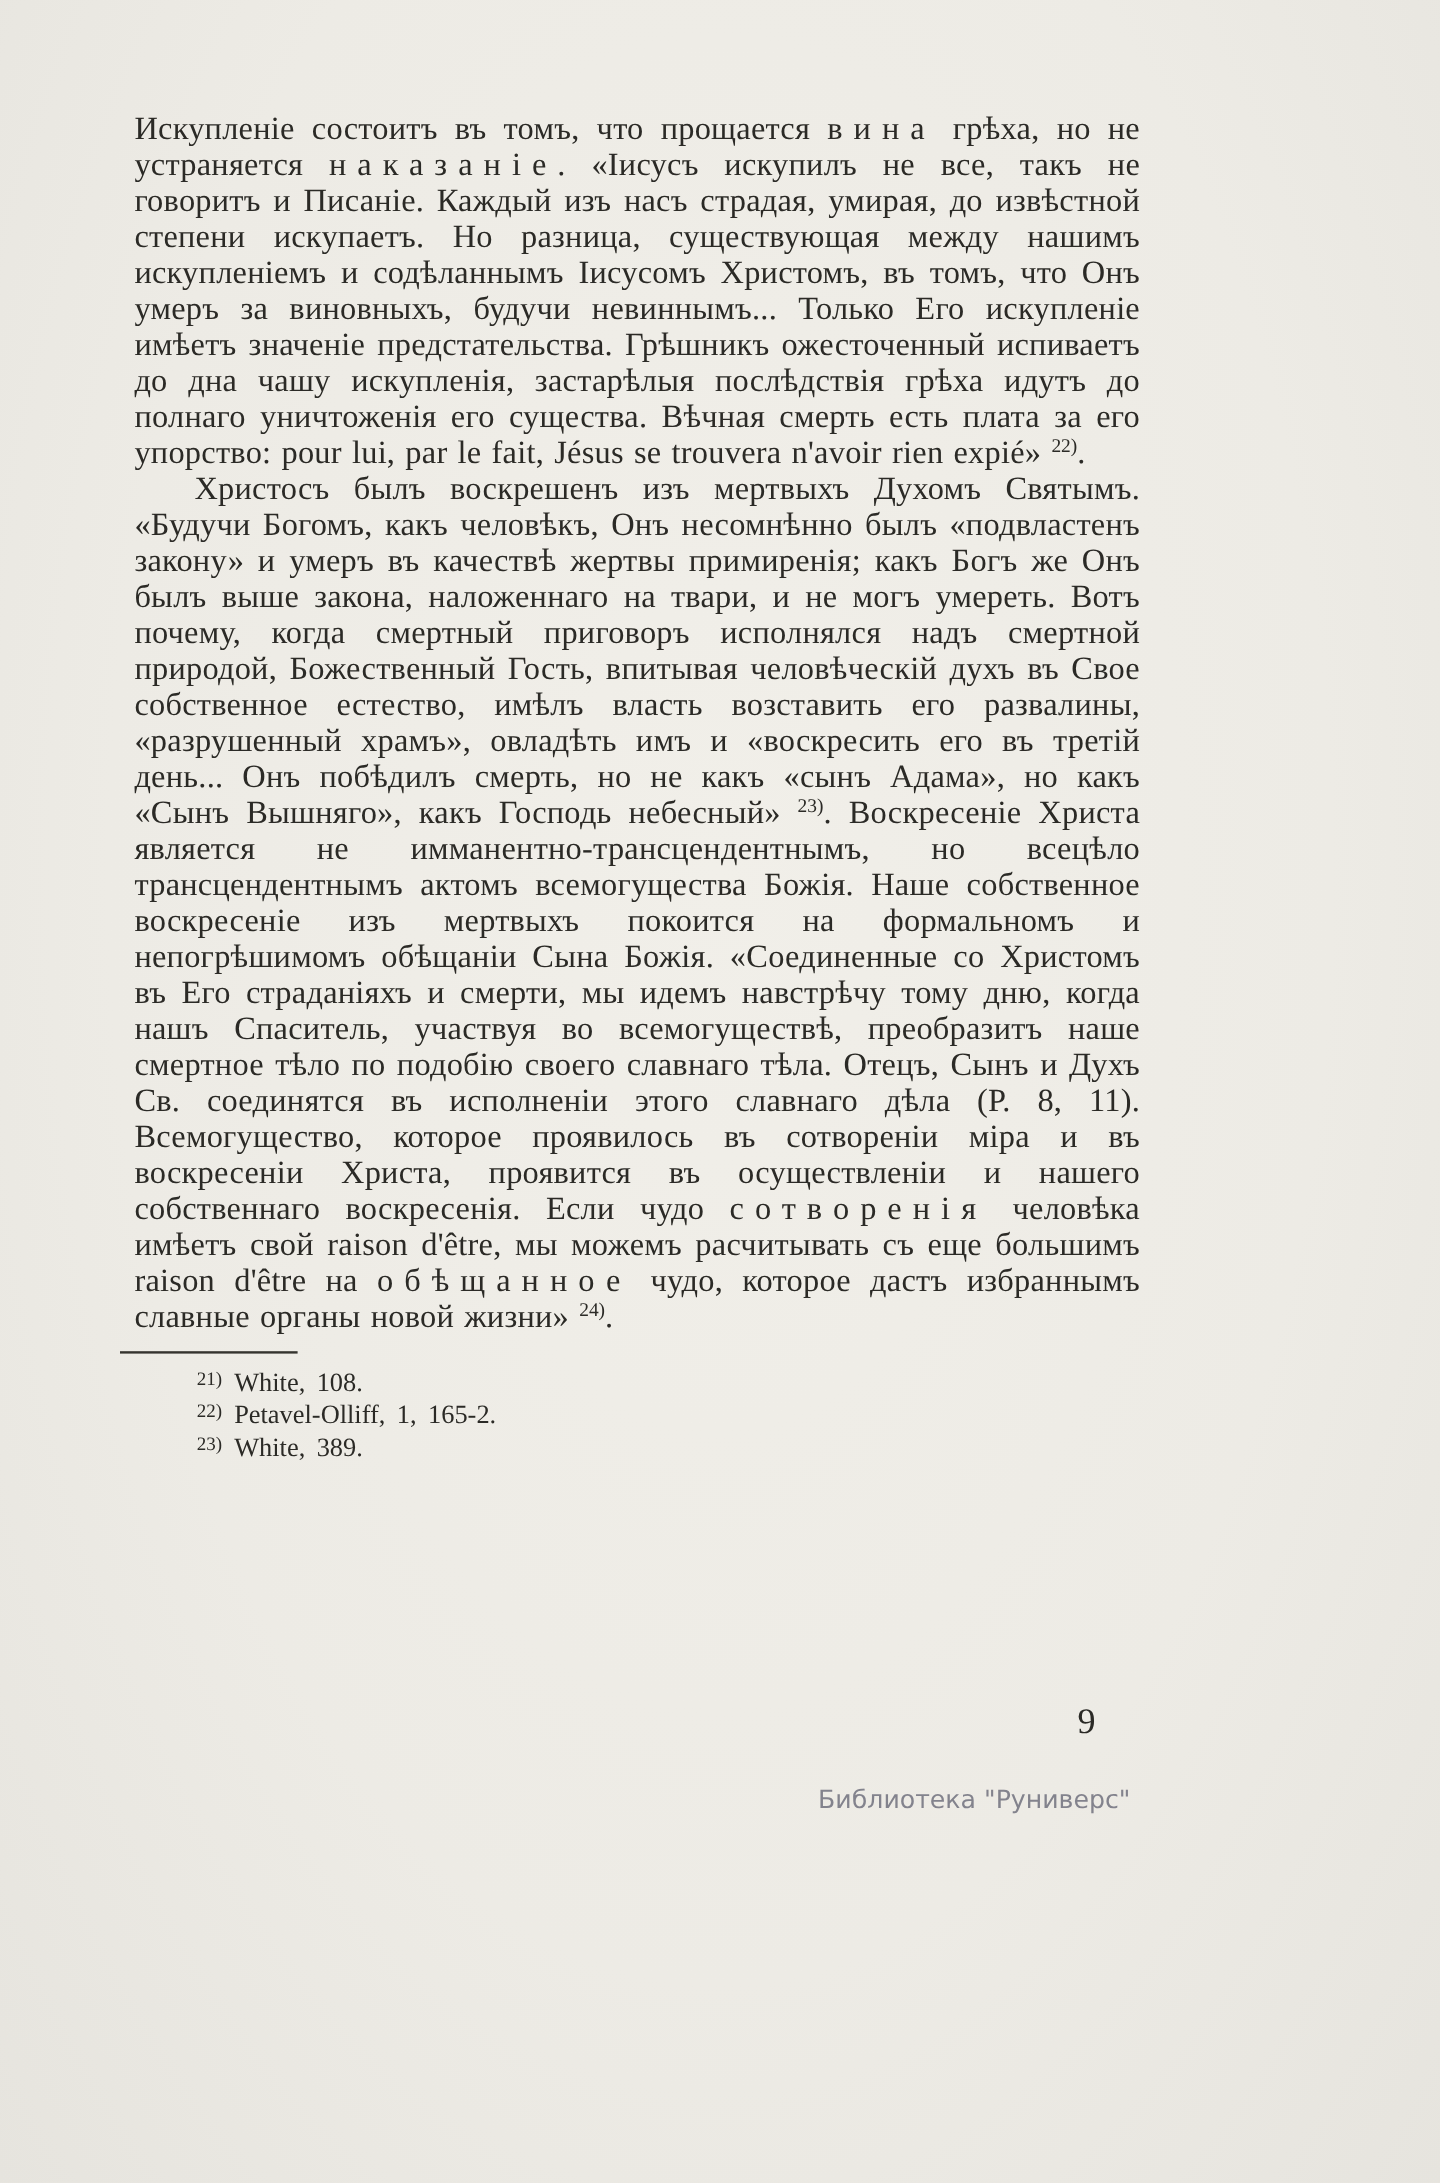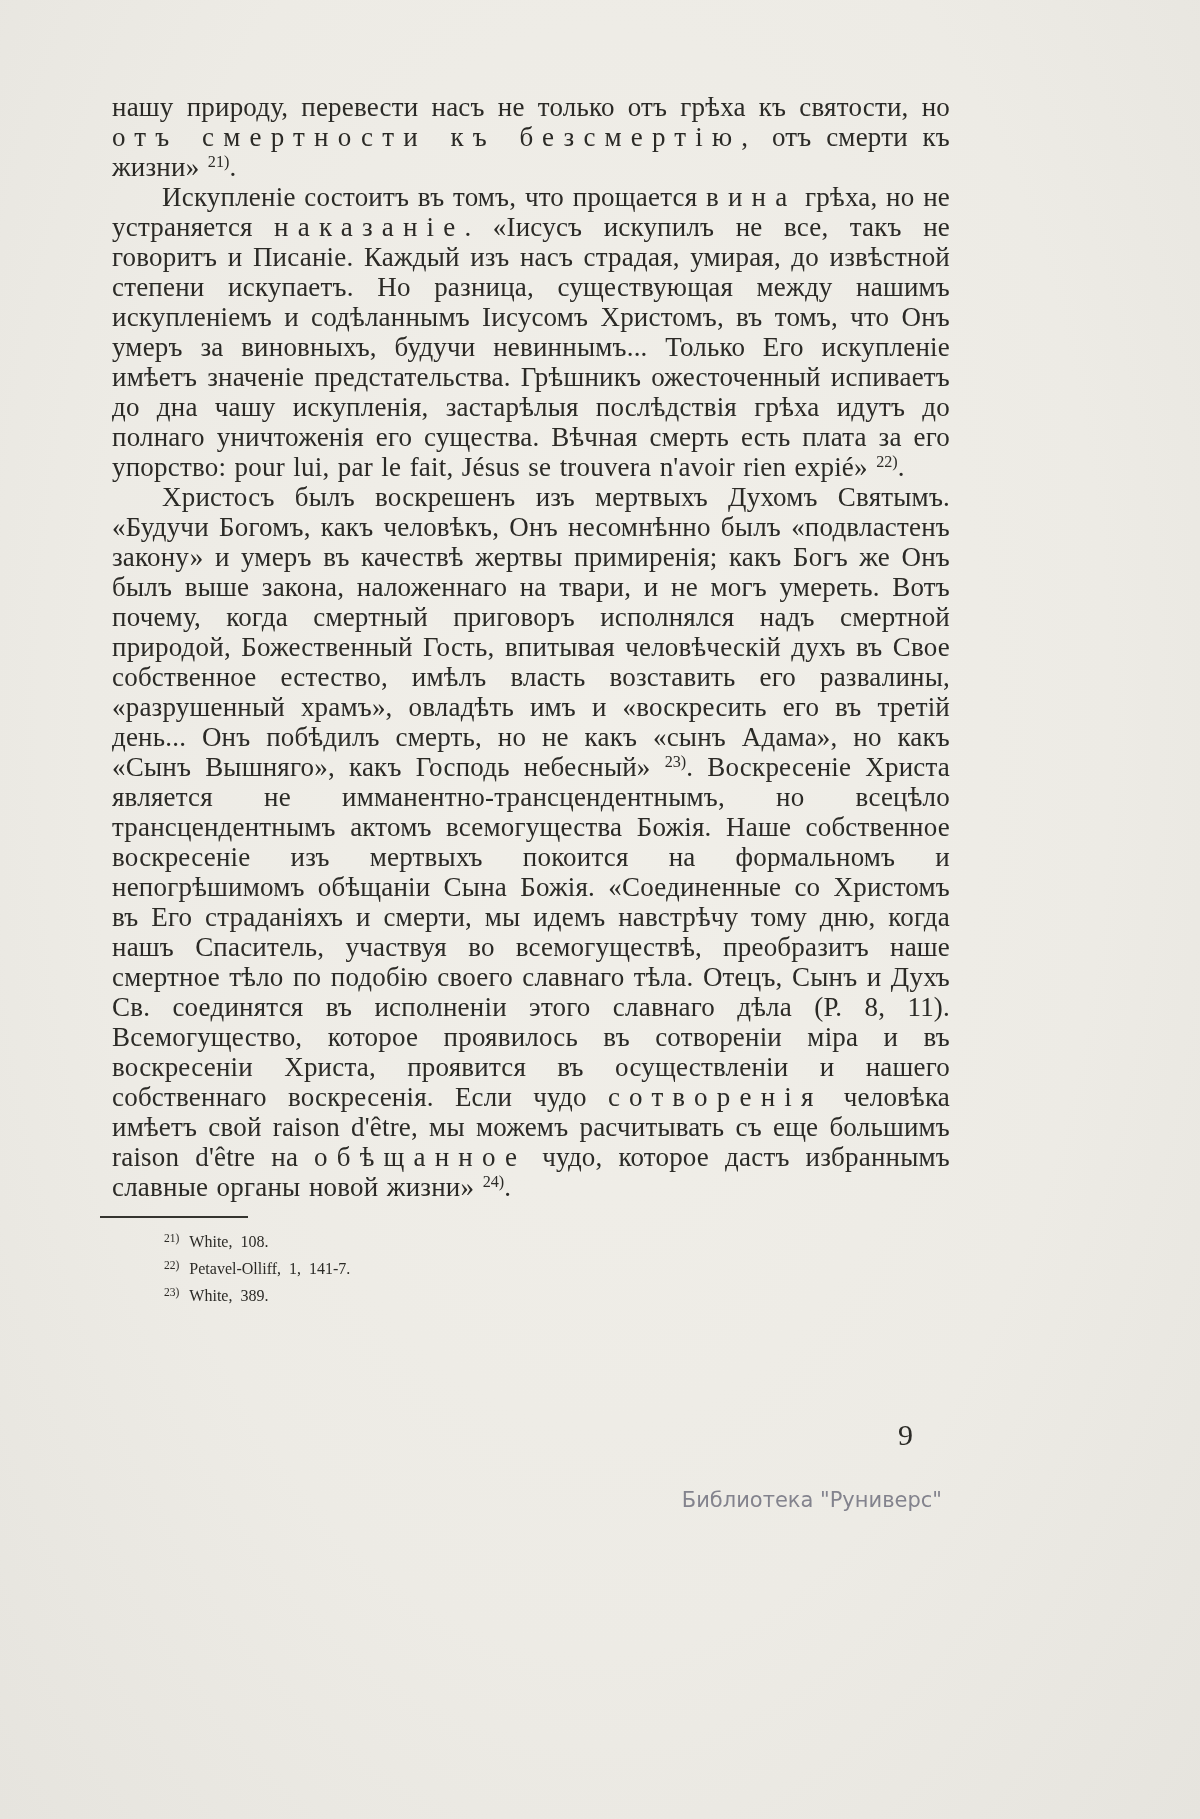--- a/index.html
+++ b/index.html
@@ -50,21 +50,21 @@
   .footnote-block {
     margin-top: 14px;
   }
   .footnote-rule {
     width: 148px;
     height: 0;
     border-top: 2px solid #35342f;
     margin: 0 0 10px -12px;
   }
   .footnote {
-    font-size: 16px;
+    font-size: 22px;
     line-height: 27px;
     padding-left: 52px;
     text-align: left;
     word-spacing: 4px;
     font-family: Liberation Serif, serif;
   }
   sup.fn-marker {
     font-size: 0.72em;
     line-height: 0;
     vertical-align: 5px;
@@ -86,28 +86,27 @@
     color: #83838d;
     font-family: "DejaVu Sans", sans-serif;
   }
 </style>
 </head>
 <body>
 
 <div class="scan-page">
   <div class="content">
     <div class="text-block">
-        <p><span>нашу природу, перевести насъ не только отъ грѣха къ святости, но </span><span class="spaced">отъ смертности къ безсмертію,</span><span> отъ смерти къ жизни» </span><sup class="fn-ref">21)</sup><span>.</span></p>
         <p><span>Искупленіе состоитъ въ томъ, что прощается </span><span class="spaced">вина</span><span> грѣха, но не устраняется </span><span class="spaced">наказаніе</span><span>. «Іисусъ искупилъ не все, такъ не говоритъ и Писаніе. Каждый изъ насъ страдая, умирая, до извѣстной степени искупаетъ. Но разница, существующая между нашимъ искупленіемъ и содѣланнымъ Іисусомъ Христомъ, въ томъ, что Онъ умеръ за виновныхъ, будучи невиннымъ... Только Его искупленіе имѣетъ значеніе предстательства. Грѣшникъ ожесточенный испиваетъ до дна чашу искупленія, застарѣлыя послѣдствія грѣха идутъ до полнаго уничтоженія его существа. Вѣчная смерть есть плата за его упорство: pour lui, par le fait, Jésus se trouvera n'avoir rien expié» </span><sup class="fn-ref">22)</sup><span>.</span></p>
         <p><span>Христосъ былъ воскрешенъ изъ мертвыхъ Духомъ Святымъ. «Будучи Богомъ, какъ человѣкъ, Онъ несомнѣнно былъ «подвластенъ закону» и умеръ въ качествѣ жертвы примиренія; какъ Богъ же Онъ былъ выше закона, наложеннаго на твари, и не могъ умереть. Вотъ почему, когда смертный приговоръ исполнялся надъ смертной природой, Божественный Гость, впитывая человѣческій духъ въ Свое собственное естество, имѣлъ власть возставить его развалины, «разрушенный храмъ», овладѣть имъ и «воскресить его въ третій день... Онъ побѣдилъ смерть, но не какъ «сынъ Адама», но какъ «Сынъ Вышняго», какъ Господь небесный» </span><sup class="fn-ref">23)</sup><span>. Воскресеніе Христа является не имманентно-трансцендентнымъ, но всецѣло трансцендентнымъ актомъ всемогущества Божія. Наше собственное воскресеніе изъ мертвыхъ покоится на формальномъ и непогрѣшимомъ обѣщаніи Сына Божія. «Соединенные со Христомъ въ Его страданіяхъ и смерти, мы идемъ навстрѣчу тому дню, когда нашъ Спаситель, участвуя во всемогуществѣ, преобразитъ наше смертное тѣло по подобію своего славнаго тѣла. Отецъ, Сынъ и Духъ Св. соединятся въ исполненіи этого славнаго дѣла (Р. 8, 11). Всемогущество, которое проявилось въ сотвореніи міра и въ воскресеніи Христа, проявится въ осуществленіи и нашего собственнаго воскресенія. Если чудо </span><span class="spaced">сотворенія</span><span> человѣка имѣетъ свой raison d'être, мы можемъ расчитывать съ еще большимъ raison d'être на </span><span class="spaced">обѣщанное</span><span> чудо, которое дастъ избраннымъ славные органы новой жизни» </span><sup class="fn-ref">24)</sup><span>.</span></p>
       </div>
     <div class="footnote-block">
       <div class="footnote-rule"></div>
       <div>
           <div class="footnote"><sup class="fn-marker">21)</sup><span>White, 108.</span></div>
-          <div class="footnote"><sup class="fn-marker">22)</sup><span>Petavel-Olliff, 1, 141-7.</span></div>
+          <div class="footnote"><sup class="fn-marker">22)</sup><span>Petavel-Olliff, 1, 165-2.</span></div>
           <div class="footnote"><sup class="fn-marker">23)</sup><span>White, 389.</span></div>
         </div>
     </div>
   </div>
   <div class="page-number">9</div>
   <div class="watermark">Библиотека "Руниверс"</div>
 </div>
 
 </body></html>

